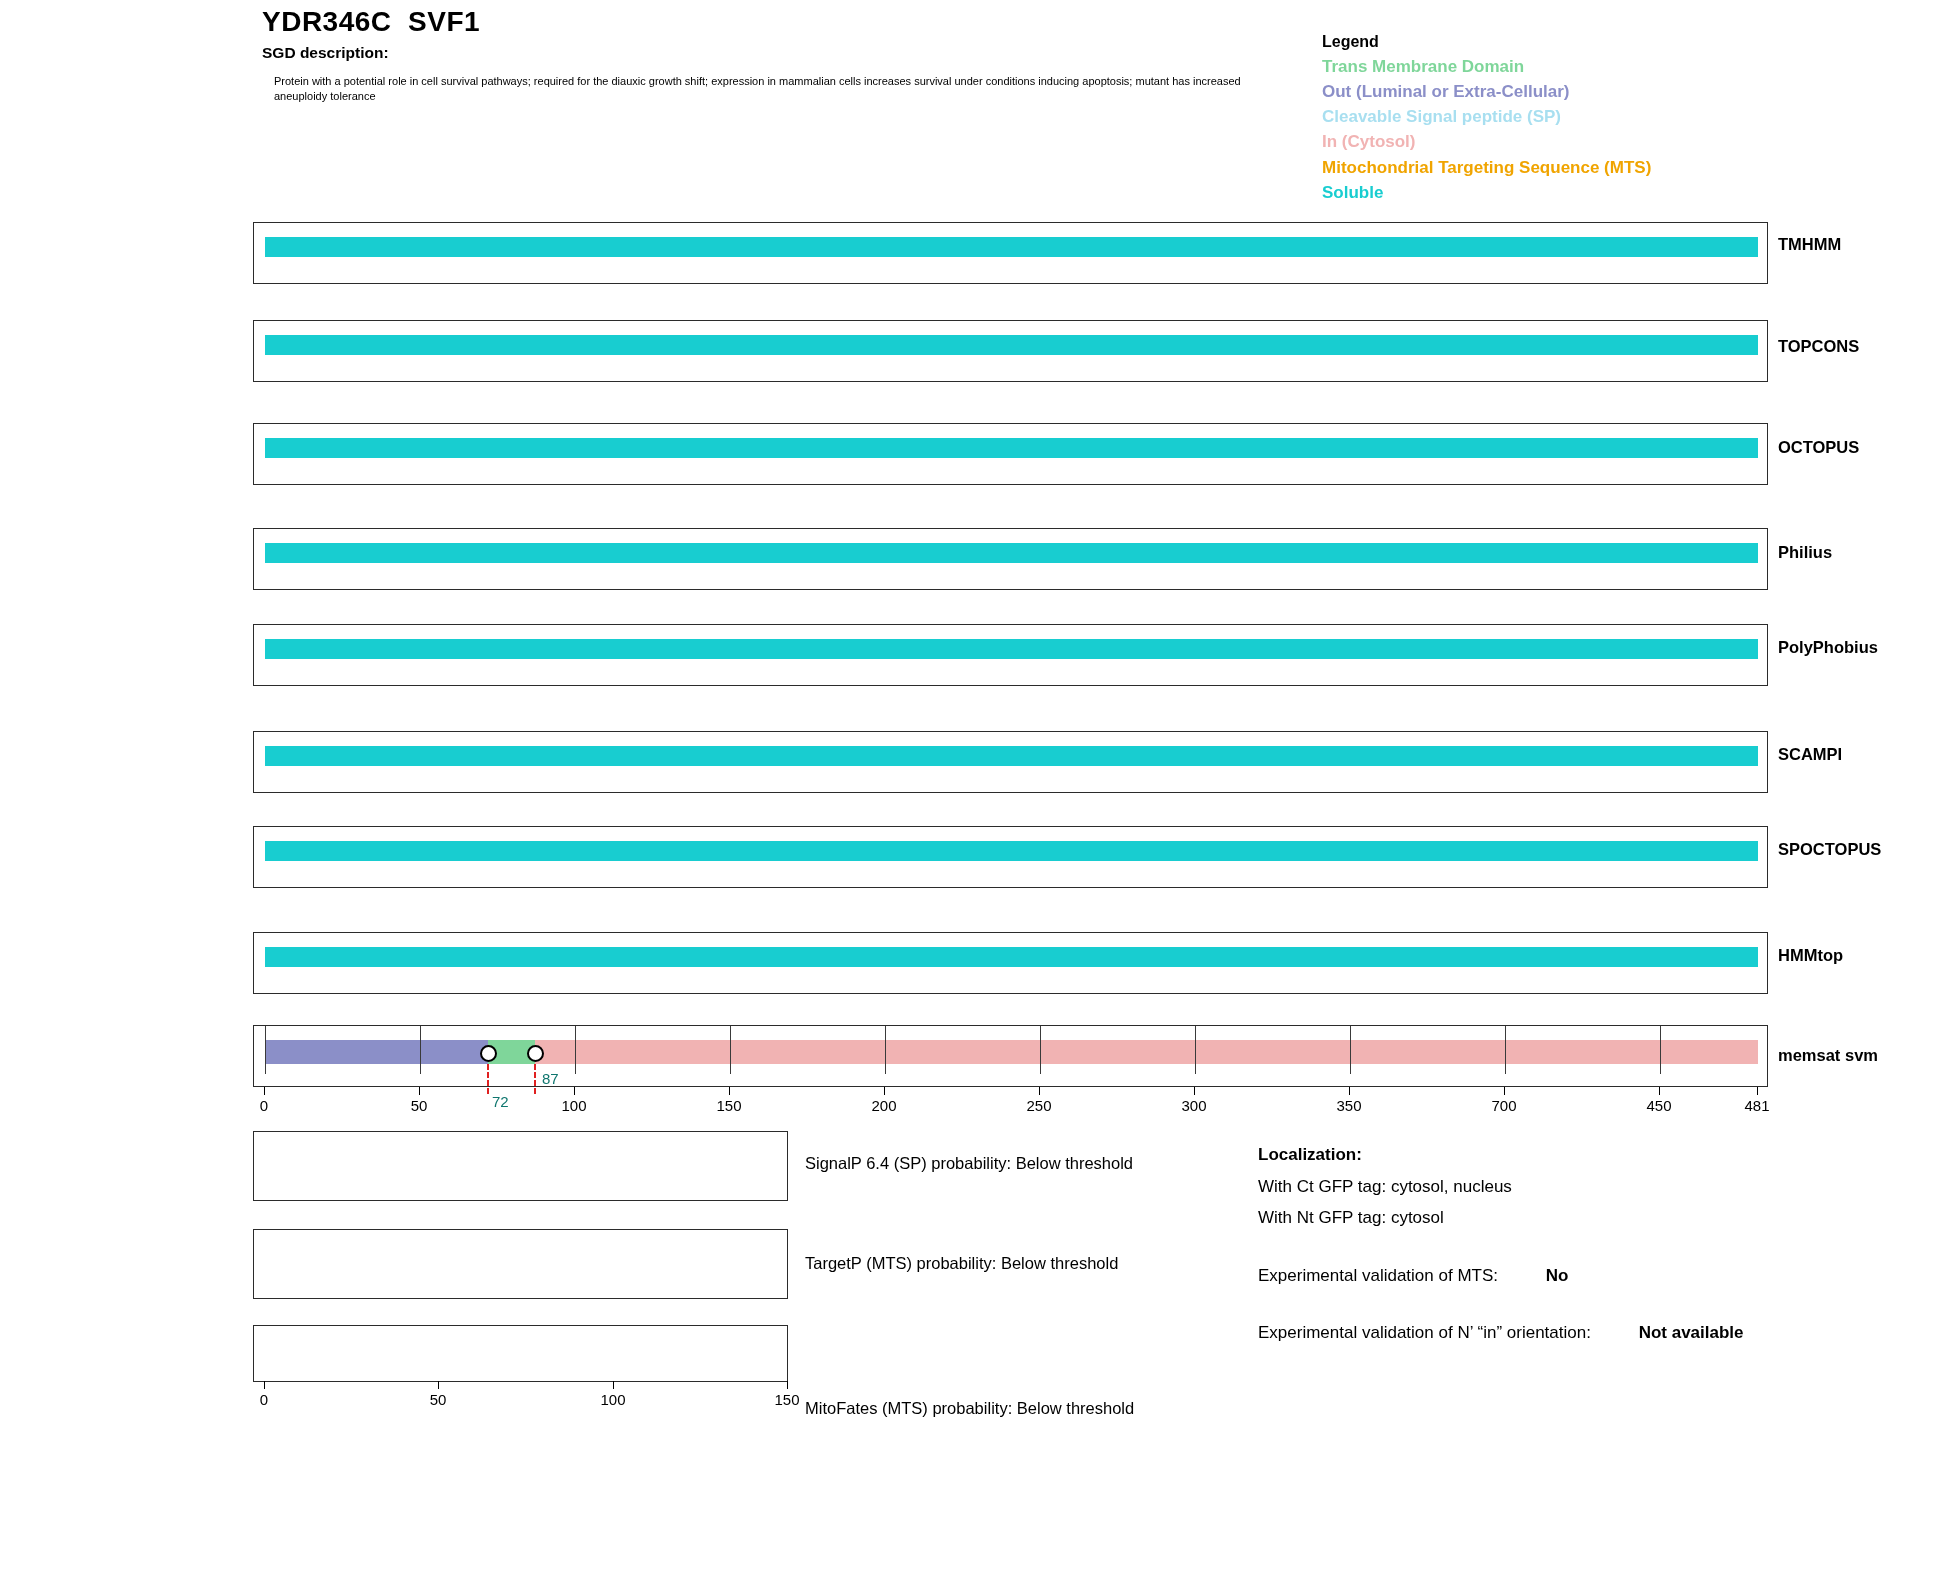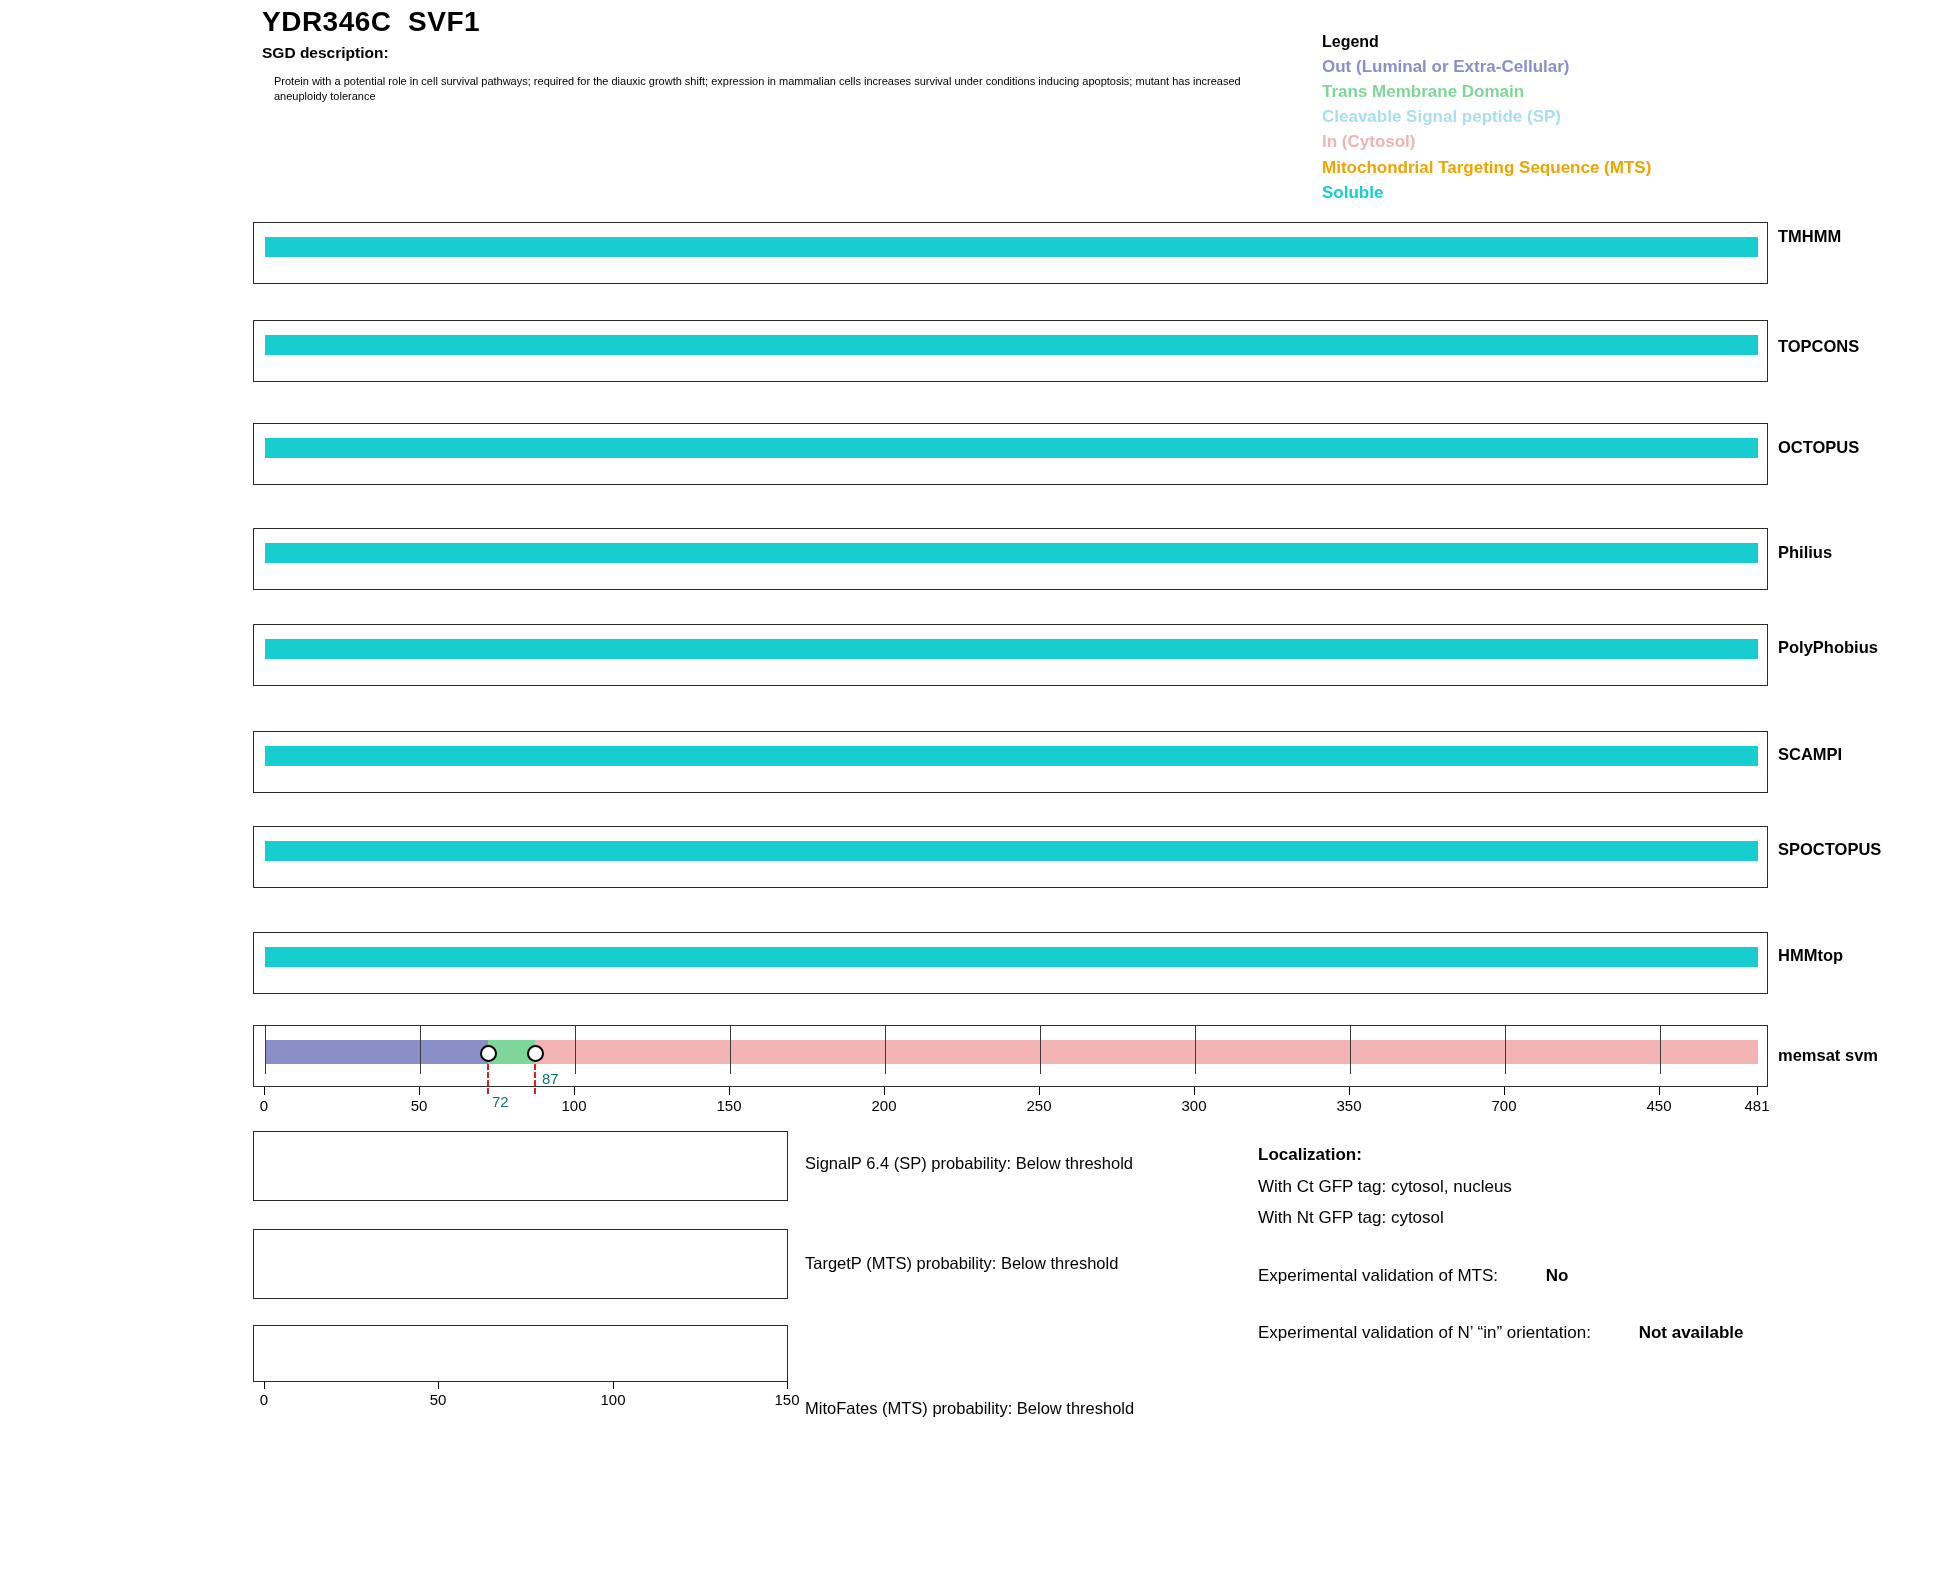--- a/index.html
+++ b/index.html
@@ -224,32 +224,32 @@
 <div class="page">
 
   <div id="header">
     <div id="gene-title">YDR346C  SVF1</div>
     <div id="sgd-label">SGD description:</div>
     <div id="sgd-desc">Protein with a potential role in cell survival pathways; required for the diauxic growth shift; expression in mammalian cells increases survival under conditions inducing apoptosis; mutant has increased aneuploidy tolerance</div>
   </div>
 
   <div id="legend">
     <div id="legend-title">Legend</div>
+    <div class="legend-item" style="color:#7fd69a">Trans Membrane Domain</div>
     <div class="legend-item" style="color:#8b8fc8">Out (Luminal or Extra-Cellular)</div>
-    <div class="legend-item" style="color:#7fd69a">Trans Membrane Domain</div>
     <div class="legend-item" style="color:#a8dff0">Cleavable Signal peptide (SP)</div>
     <div class="legend-item" style="color:#f1b3b3">In (Cytosol)</div>
     <div class="legend-item" style="color:#f0a400">Mitochondrial Targeting Sequence (MTS)</div>
     <div class="legend-item" style="color:#18cdd0">Soluble</div>
   </div>
 
   <div class="track" style="top:222px">
     <div class="track-bar"></div>
   </div>
-  <div class="track-label" style="top:227px">TMHMM</div>
+  <div class="track-label" style="top:235px">TMHMM</div>
 
   <div class="track" style="top:320px">
     <div class="track-bar"></div>
   </div>
   <div class="track-label" style="top:337px">TOPCONS</div>
 
   <div class="track" style="top:423px">
     <div class="track-bar"></div>
   </div>
   <div class="track-label" style="top:438px">OCTOPUS</div>

